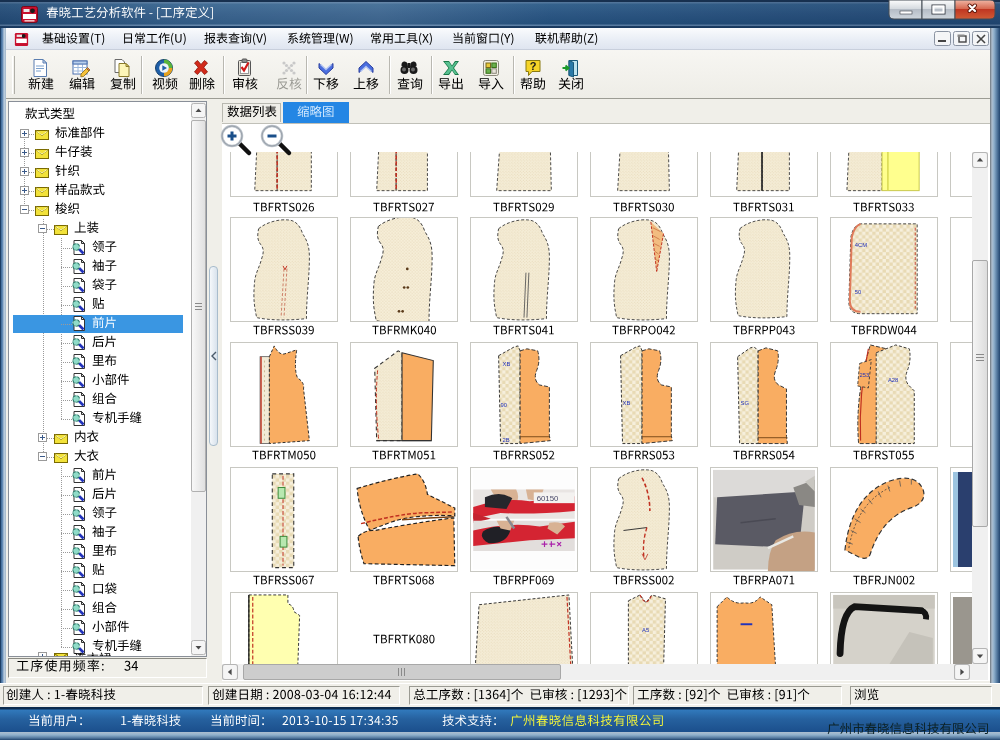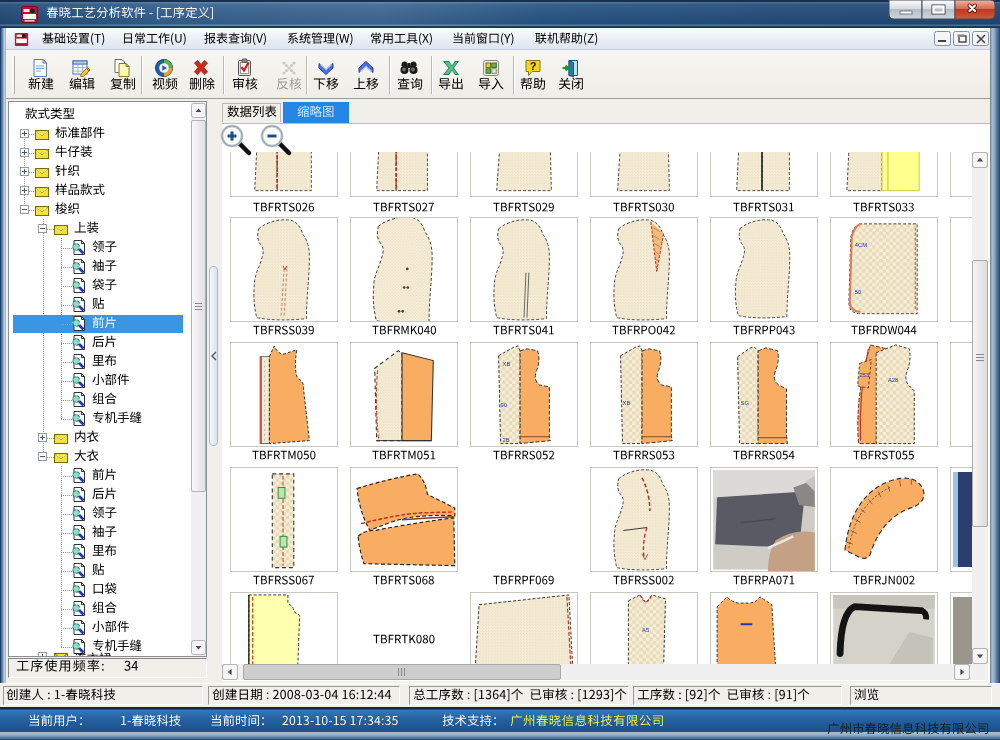--- a/index.html
+++ b/index.html
@@ -975,20 +975,39 @@
 <path d="M53 8 V100" stroke="#c03020" stroke-width="1" stroke-dasharray="4 2"></path>
 <rect x="48" y="20" width="7" height="11" fill="#b8e8b0" stroke="#3a8a3a"></rect>
 <rect x="50" y="70" width="7" height="11" fill="#b8e8b0" stroke="#3a8a3a"></rect>
       </svg></div>
     <div class="abs" style="left:128.0px;top:314.5px;width:108px;height:105.5px;border:1px solid #c8c8c2;background:#fff">
 <svg width="106" height="103.5" viewBox="0 0 108 106">
         <path d="M6 21 Q38 11 68 6 Q76 13 78 27 L106 41 L106 49 Q66 47 42 55 Q28 60 19 64 Q8 44 6 21 Z" fill="#f9ad62" stroke="#222" stroke-width="1.2" stroke-dasharray="4 2.5"></path>
 <path d="M10 57 Q45 48 70 46 L105 45" stroke="#c03020" stroke-width="1.5" stroke-dasharray="4 2" fill="none"></path>
 <path d="M52 53 Q80 51 105 50" stroke="#7a4010" stroke-width="1.5" fill="none"></path>
 <path d="M7 70 Q15 63 24 64 Q60 57 105 51 L106 100 L13 98 Q8 83 7 70 Z" fill="#f9ad62" stroke="#222" stroke-width="1.2" stroke-dasharray="4 2.5"></path>
+</svg></div>
+    <div class="abs" style="left:248.0px;top:314.5px;width:108px;height:105.5px;border:1px solid #c8c8c2;background:#fff">
+<svg width="106" height="103.5" viewBox="0 0 108 106">
+        <rect x="2" y="2" width="104" height="102" fill="#fdfdfd"></rect>
+<rect x="2" y="22" width="104" height="30" fill="#e9e5e3"></rect>
+<path d="M20 22 L46 22 Q50 30 46 36 L30 34 Q24 30 20 22 Z" fill="#d8b294"></path>
+<path d="M56 22 L74 22 L70 34 L58 32 Z" fill="#d8b294"></path>
+<path d="M2 40 Q30 30 60 34 L106 29 L106 44 Q60 48 30 46 L2 52 Z" fill="#d42432"></path>
+<path d="M14 30 Q30 23 42 31 L36 42 L14 40 Z" fill="#26262c"></path>
+<rect x="64" y="25" width="42" height="11" fill="#f4f2f0"></rect>
+<text x="67" y="34" font-size="8" fill="#4a4a6a">60150</text>
+<path d="M2 46 L20 52 L2 56 Z" fill="#c42430"></path>
+<rect x="2" y="54" width="104" height="31" fill="#e2dedc"></rect>
+<path d="M2 64 Q40 55 70 60 L106 55 L106 72 L60 74 L2 80 Z" fill="#d42432"></path>
+<path d="M12 65 Q26 56 40 64 Q36 78 18 77 Q8 72 12 65 Z" fill="#202026"></path>
+<path d="M26 54 L44 54 L40 64 L30 62 Z" fill="#d8b294"></path>
+<path d="M36 50 L44 62" stroke="#888890" stroke-width="2.5"></path>
+<path d="M80 56 Q92 54 96 60 L88 68 L78 62 Z" fill="#d8b294"></path>
+<path d="M72 78 L78 78 M75 75 L75 81 M82 75 L82 81 M80 78 L86 78 M88 76 L92 80 M92 76 L88 80" stroke="#aa22aa" stroke-width="1.2" fill="none"></path>
 </svg></div>
     <div class="abs" style="left:368.0px;top:314.5px;width:108px;height:105.5px;border:1px solid #c8c8c2;background:#fff">
 <svg width="106" height="103.5" viewBox="0 0 108 106">
         <g>
           <path d="M28 11 C36 4 50 1 58 2 C64 2 70 6 73 16 C77 22 80 28 80 40 C80 62 77 80 77 103 C60 105 40 105 26 102 C24 92 22 84 24 64 C25 56 29 50 31 42 C33 36 34 32 30 27 C26 22 27 16 28 11 Z" stroke="#333" stroke-width="0.9" stroke-dasharray="3 2" fill="url(#dots)"></path>
           <path d="M52 10 Q60 26 60 44" stroke="#c03020" stroke-width="1.6" stroke-dasharray="4 2.5" fill="none"></path>
           <path d="M33 64 L57 61" stroke="#333" stroke-width="1" fill="none"></path>
           <path d="M57 61 Q52 76 54 92" stroke="#c03020" stroke-width="1.4" stroke-dasharray="4 2.5" fill="none"></path>
           <path d="M52 88 L55 94 L58 88" stroke="#c03020" stroke-width="0.8" fill="none"></path>
         </g>

